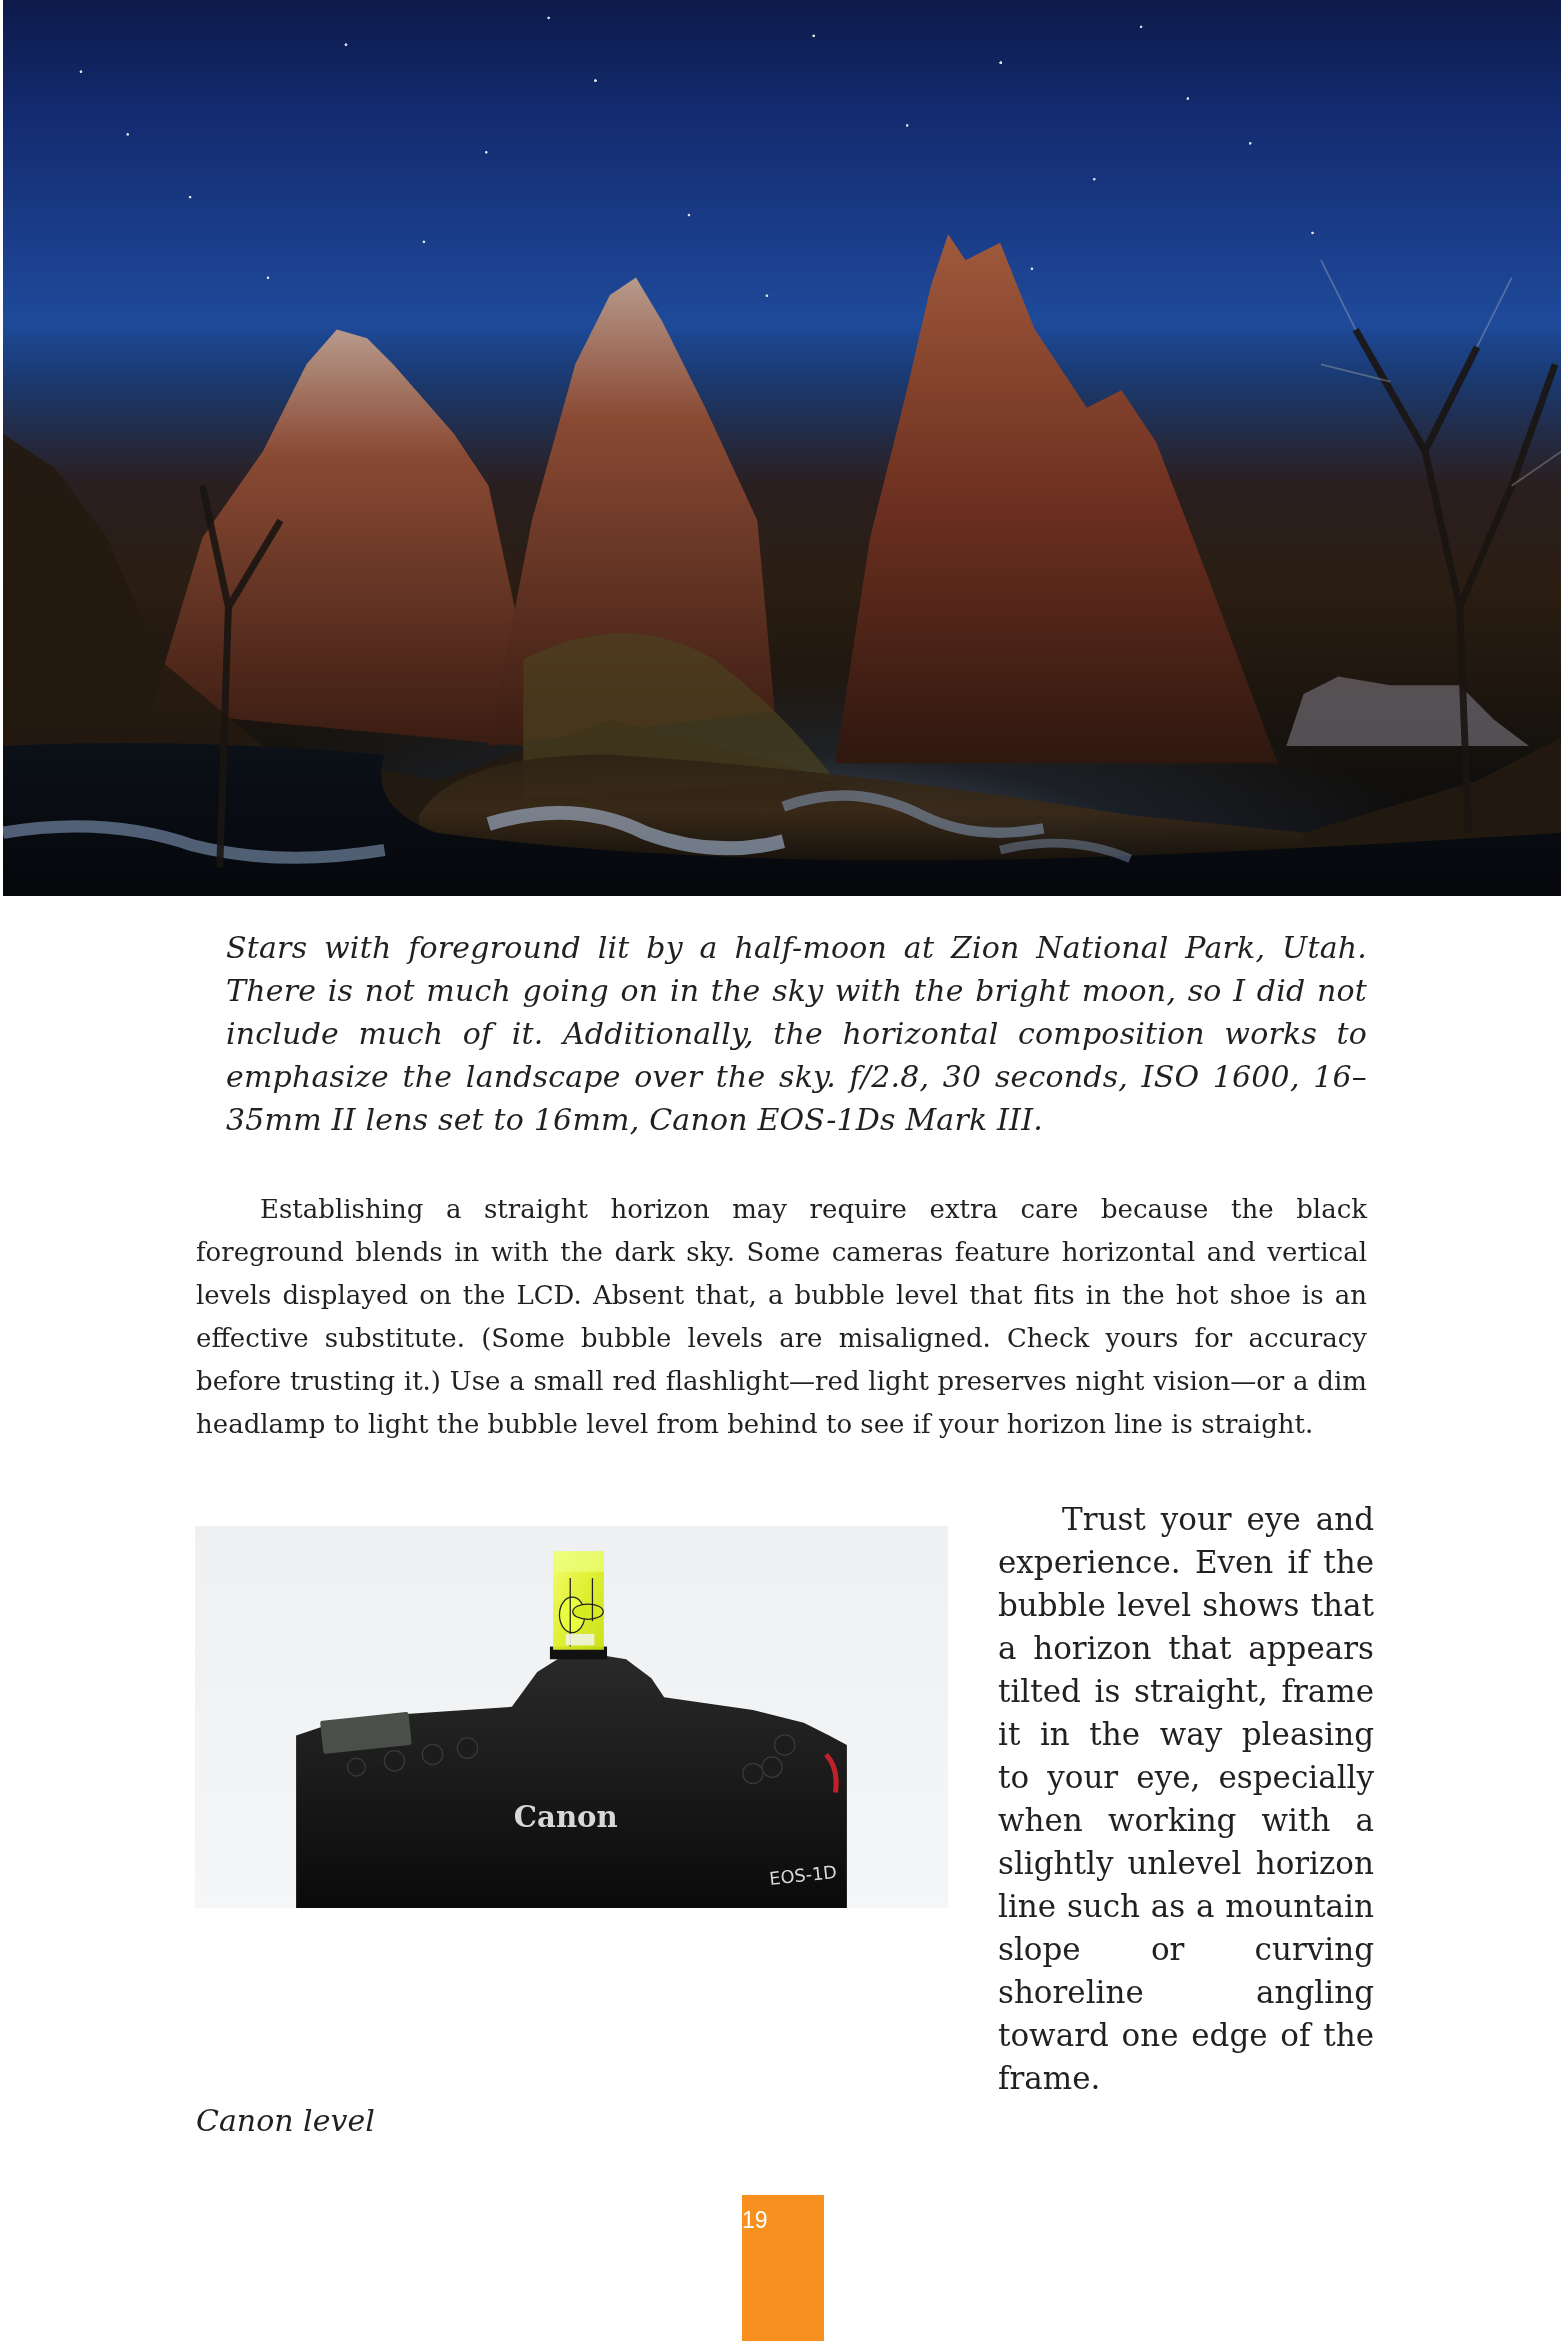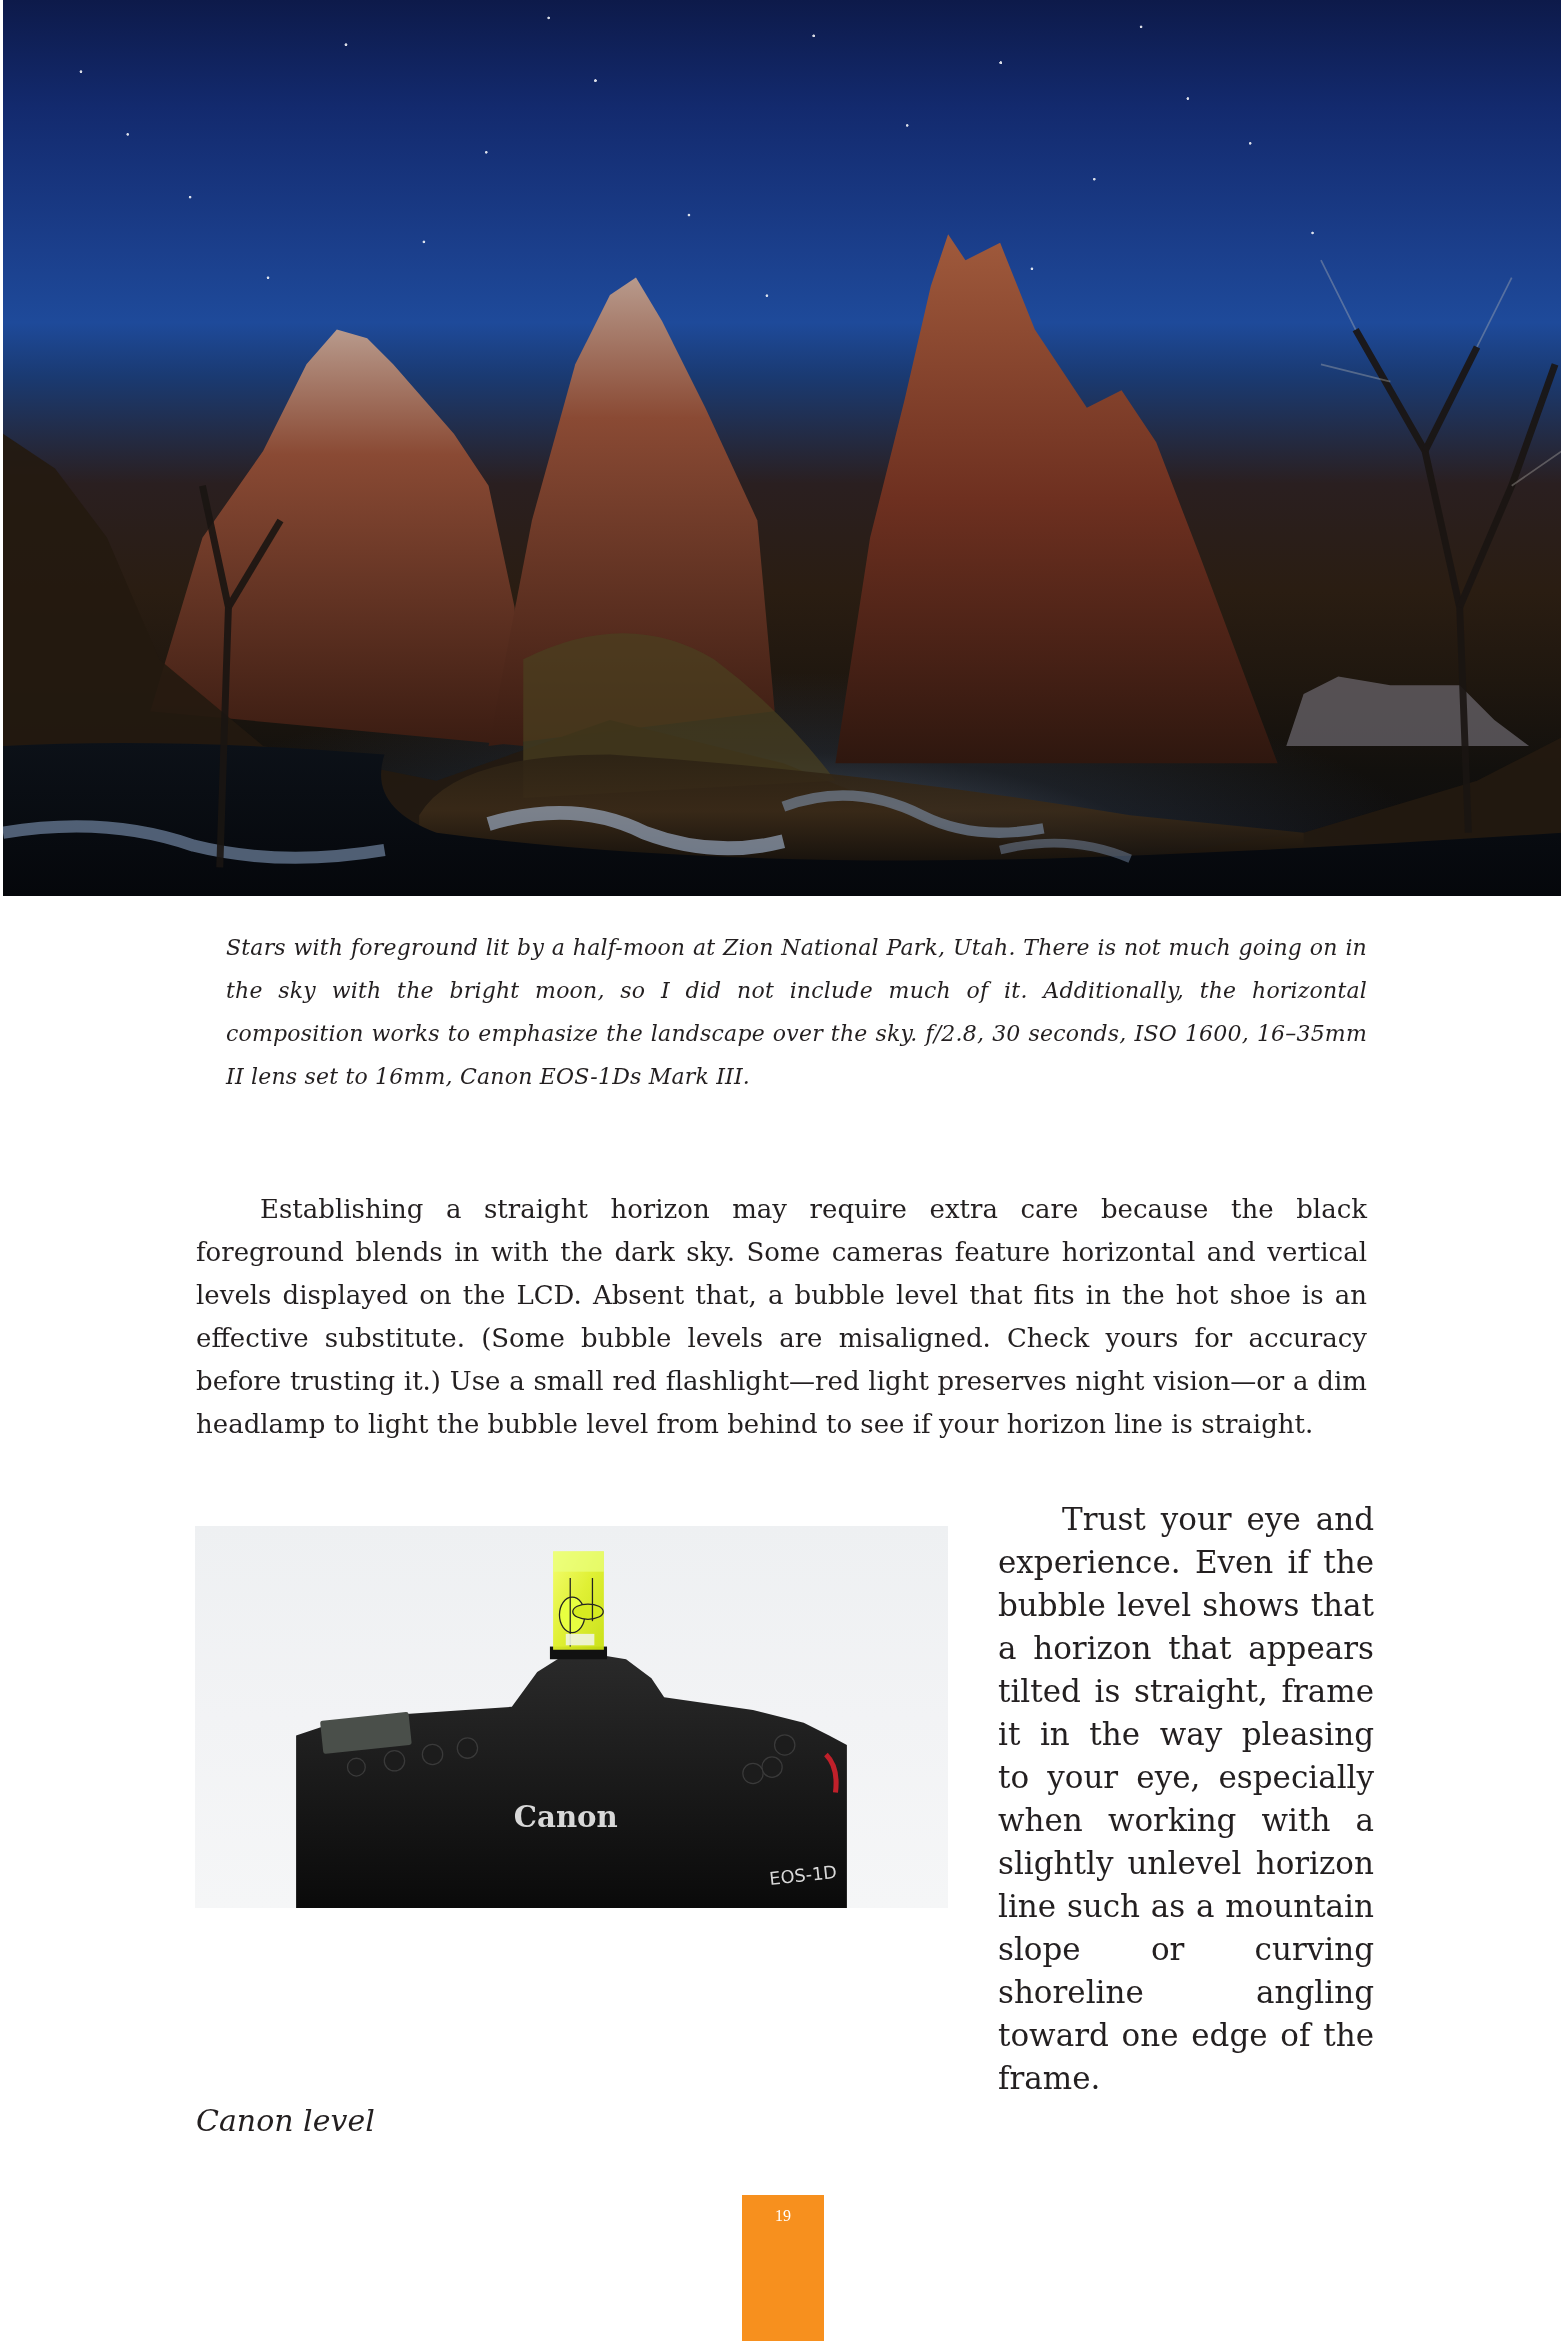--- a/index.html
+++ b/index.html
@@ -31,36 +31,36 @@
       radial-gradient(circle at 66% 30%, #fff 0 0.9px, transparent 1.7px),
       radial-gradient(circle at 8% 15%, #fff 0 0.9px, transparent 1.7px),
       radial-gradient(circle at 35% 2%, #fff 0 0.9px, transparent 1.7px),
       radial-gradient(circle at 73% 3%, #fff 0 0.9px, transparent 1.7px),
       radial-gradient(circle at 80% 16%, #fff 0 0.9px, transparent 1.7px);
     opacity: 0.85;
   }
   .hero svg { position: absolute; inset: 0; width: 100%; height: 100%; }
 
   
-  .caption { position: absolute; left: 226px; top: 926px; width: 1141px; font-style: italic; font-size: 22px; line-height: 43px; text-align: justify; text-align-last: left; letter-spacing: 0.2px; }
+  .caption { position: absolute; left: 226px; top: 926px; width: 1141px; font-style: italic; font-size: 30px; line-height: 43px; text-align: justify; text-align-last: left; letter-spacing: 0.2px; }
 
   
   .body-para { position: absolute; left: 196px; top: 1188px; width: 1171px; font-size: 26px; line-height: 43px; text-align: justify; text-indent: 64px; }
 
   
   .figure { position: absolute; left: 195px; top: 1526px; width: 753px; height: 382px; overflow: hidden;
     background: linear-gradient(180deg, #eef0f2 0%, #f2f3f5 50%, #f5f6f7 100%); }
   .figure svg { position: absolute; inset: 0; width: 100%; height: 100%; }
 
   .side-para { position: absolute; left: 991px; top: 1491px; width: 376px; font-size: 31px; line-height: 43px; text-align: justify; text-indent: 64px; }
 
   .fig-caption { position: absolute; left: 196px; top: 2102px; font-style: italic; font-size: 30px; line-height: 38px; }
 
   .page-tab { position: absolute; left: 742px; top: 2195px; width: 82px; height: 147px; background: #f7901e; }
-  .page-num { position: absolute; left: 0; right: 0; top: 12px; text-align: center; color: #ffffff; font-family: Liberation Serif, serif; font-size: 16px; }
+  .page-num { position: absolute; left: 0; right: 0; top: 12px; color: #ffffff; font-family: Liberation Sans, sans-serif; font-size: 23px; }
 </style>
 </head>
 <body>
 
 <div class="hero">
   <div class="stars"></div>
   <svg viewBox="0 0 1798 1033" preserveAspectRatio="none">
     <defs>
       <linearGradient id="rockA" x1="0" y1="0" x2="0" y2="1">
         <stop offset="0" stop-color="#b89a8c"></stop>

